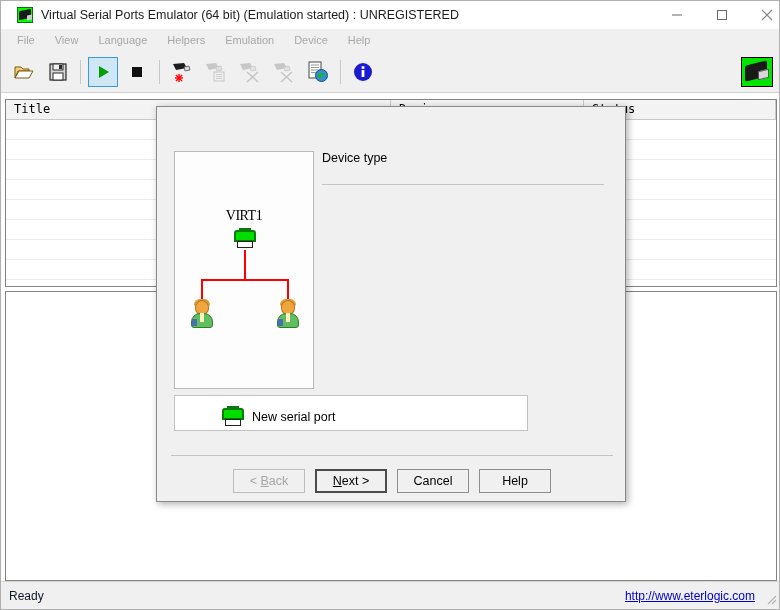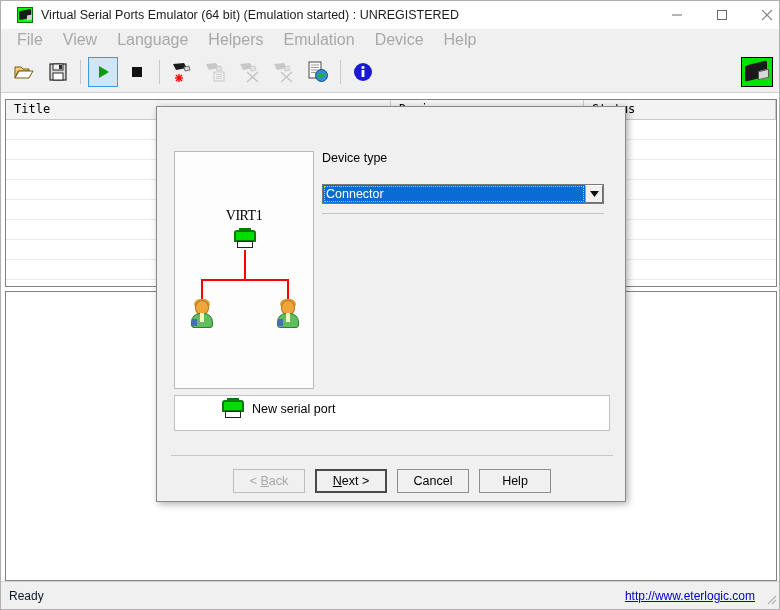--- a/index.html
+++ b/index.html
@@ -64,21 +64,21 @@
   
   .menubar {
     position: absolute; left: 0; top: 28px;
     width: 780px; height: 22px;
     background: #f0f0f0;
     display: flex; align-items: center;
     padding-left: 6px;
     box-sizing: border-box;
   }
   .menu-item {
-    font-size: 16px;
+    font-size: 11px;
     color: #a8a8a8;
     padding: 2px 10px;
     white-space: nowrap;
   }
 
   
   .toolbar {
     position: absolute; left: 0; top: 50px;
     width: 780px; height: 42px;
     background: #f0f0f0;
@@ -351,25 +351,25 @@
   .desc {
     margin-top: 9px;
     width: 288px;
     font-size: 13px;
     line-height: 17.5px;
     color: #1818c8;
   }
 
   .legend {
     position: absolute; left: 17px; top: 288px;
-    width: 436px; height: 36px;
+    width: 354px; height: 36px;
     background: #ffffff;
     border: 1px solid #c2c2c2;
     box-sizing: border-box;
-    display: flex; align-items: flex-start;
+    display: flex; align-items: flex-end;
     padding-left: 45px;
   }
   .legend-item {
     display: flex; align-items: center;
     margin-right: 18px;
   }
   .legend-label {
     font-size: 12.5px; color: #000;
     margin-left: 6px;
     white-space: nowrap;
@@ -619,28 +619,20 @@
           <div class="hair"></div>
             <div class="head"></div>
             <div class="torso"></div>
             <div class="tie"></div>
             <div class="badge"></div>
         </div>
       </div>
 
       <div class="rightcol">
         <div class="field-label">Device type</div>
-        <div class="combo">
-          <div class="combo-text">Connector</div>
-          <div class="combo-arrow">
-            <svg width="9" height="6" viewBox="0 0 9 6">
-                <polygon points="0,0 9,0 4.5,6" fill="#101010"></polygon>
-              </svg>
-          </div>
-        </div>
         <div class="hrule"></div>
       </div>
 
       <div class="legend">
         <div class="legend-item">
           <div class="legend-ico-wrap">
             <div class="port-icon" style="left:0; top:2px;">
               <div class="neck"></div>
                 <div class="body"></div>
                 <div class="base"></div>

